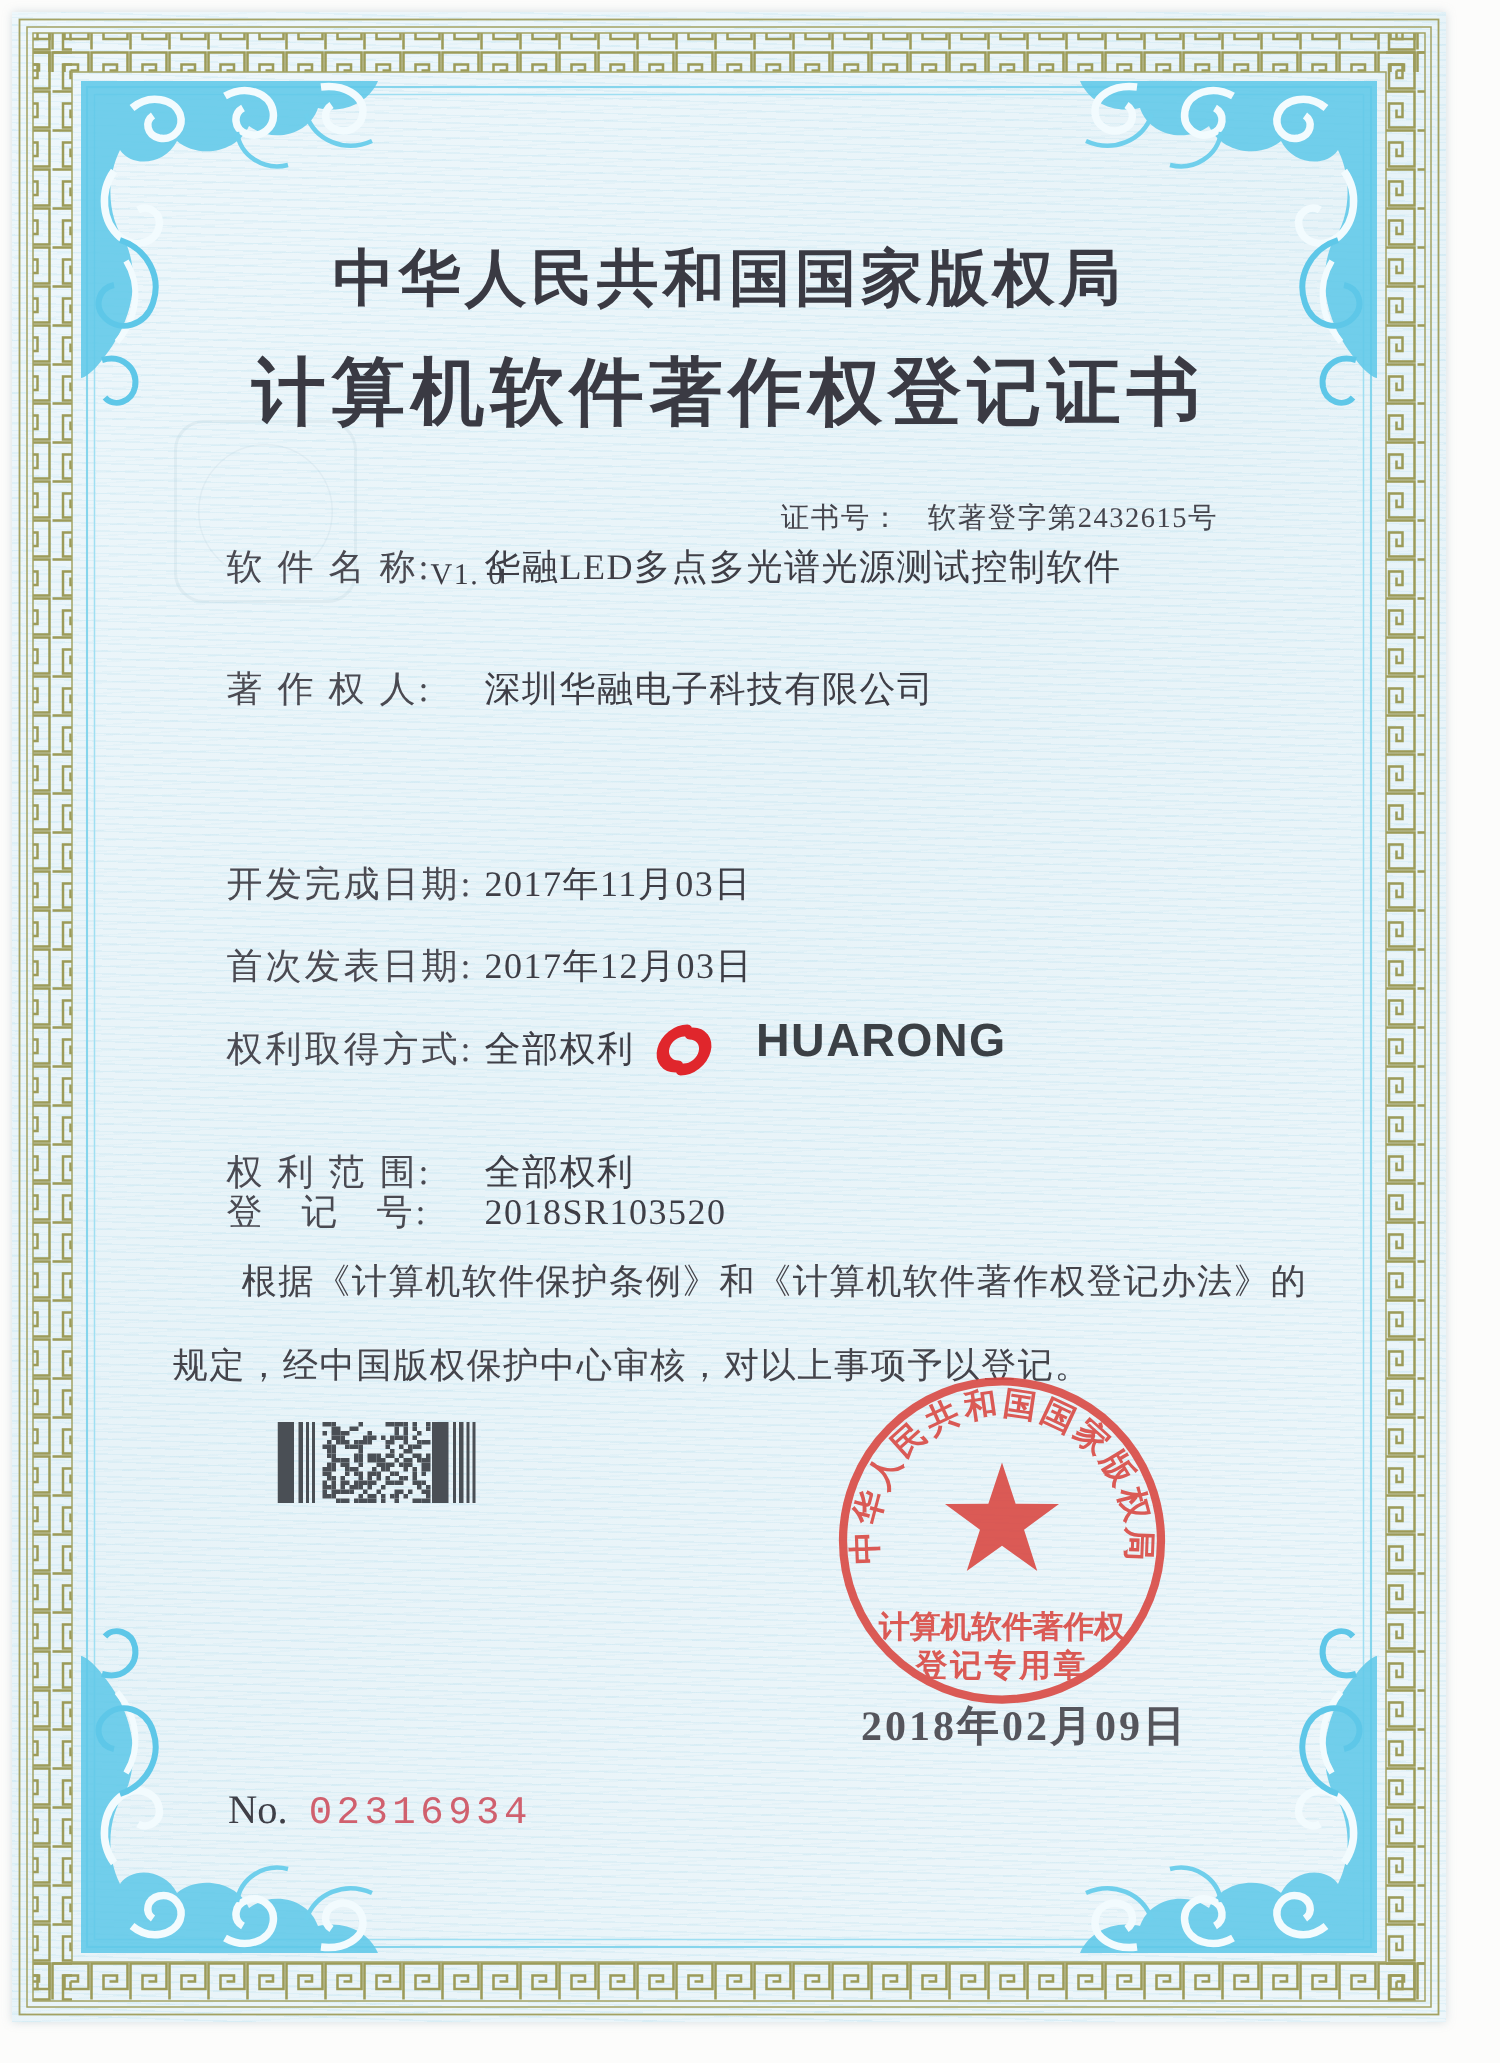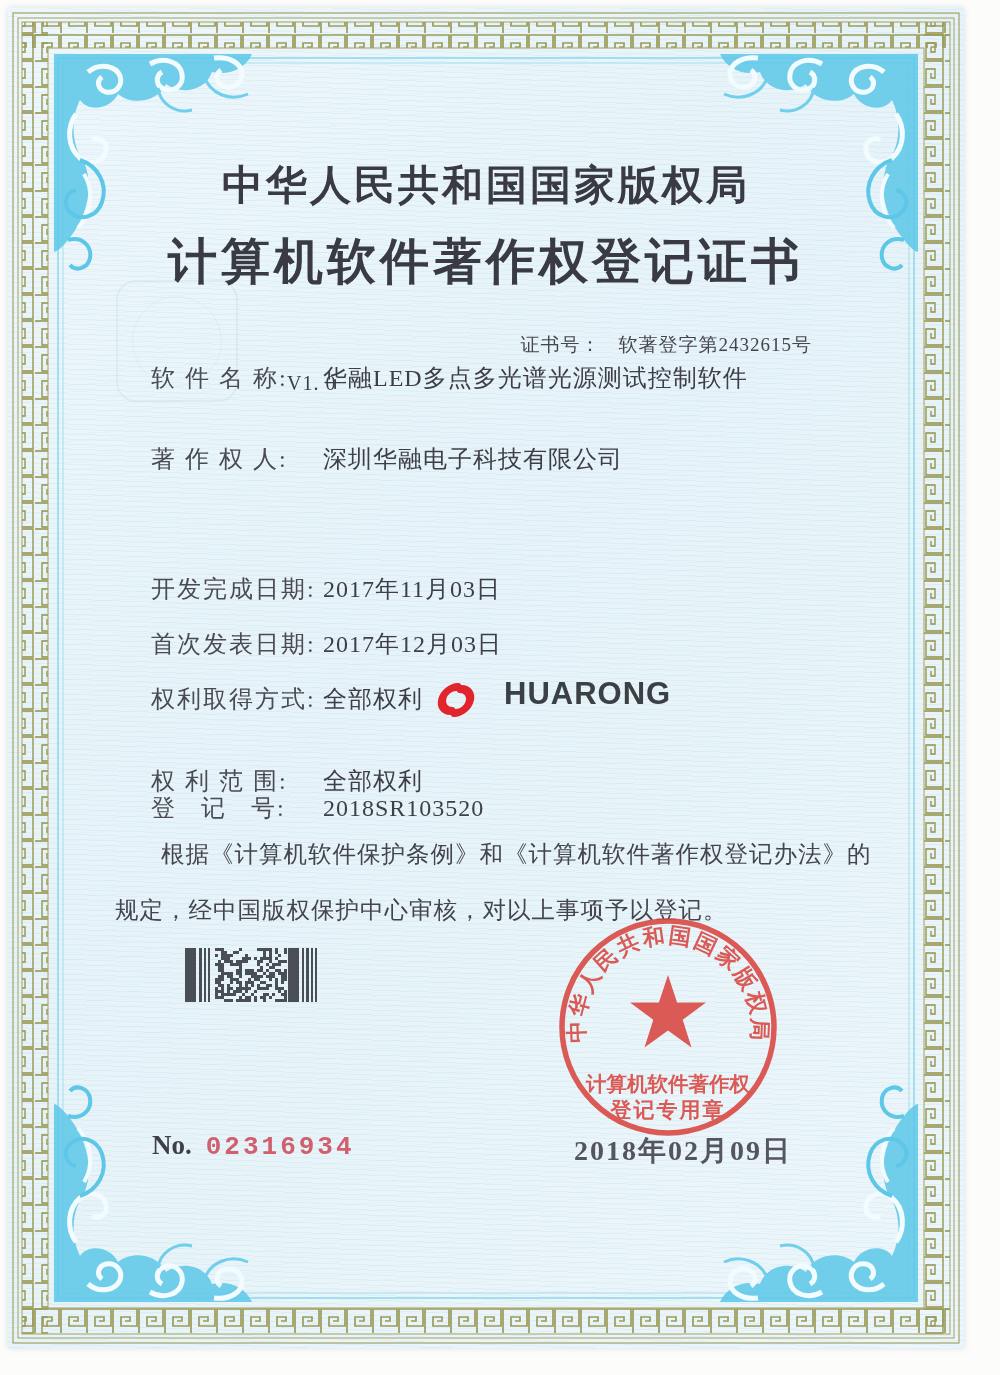--- a/index.html
+++ b/index.html
@@ -32,21 +32,21 @@
   .certno{position:absolute;top:287px;right:152px;font-size:19px;color:#45454d;letter-spacing:1px;margin-top:37px;}
   .certno .lbl{margin-right:18px;}
 
   .row{position:absolute;left:107px;font-size:24px;color:#45454d;white-space:pre;}
   .row .lbl{display:inline-block;width:172px;letter-spacing:2px;color:#4a4a52;}
   .row .val{color:#3e3e46;letter-spacing:1px;margin-top:24px;}
   .row2{position:absolute;left:279px;font-size:20px;color:#3e3e46;letter-spacing:1px;}
 
   .stmt{position:absolute;left:107px;width:778px;font-size:23.5px;color:#44444b;letter-spacing:1px;}
 
-  .serial{position:absolute;left:144px;top:1122px;font-size:27px;color:#3f3f47;font-weight:bold;}
+  .serial{position:absolute;left:144px;top:1183px;font-size:27px;color:#3f3f47;}
   .serial .num{font-family:"Liberation Mono", monospace;color:#d0606e;letter-spacing:3px;margin-left:14px;font-size:26px;}
 
   .logo{position:absolute;left:414px;top:652px;display:flex;align-items:flex-start;gap:24px;margin-top:16px;}
   .logo .word{font-family:"Liberation Sans", sans-serif;font-weight:bold;font-size:31px;color:#3b4045;letter-spacing:1px;}
 
   .sealwrap{position:absolute;left:540px;top:897px;z-index:3;}
   .sealdate{position:absolute;left:565px;top:1124px;width:220px;text-align:center;
     font-size:28px;font-weight:700;color:#55555c;letter-spacing:2px;z-index:2;}
 
   .watermark{position:absolute;left:108px;top:272px;width:118px;height:118px;z-index:1;

